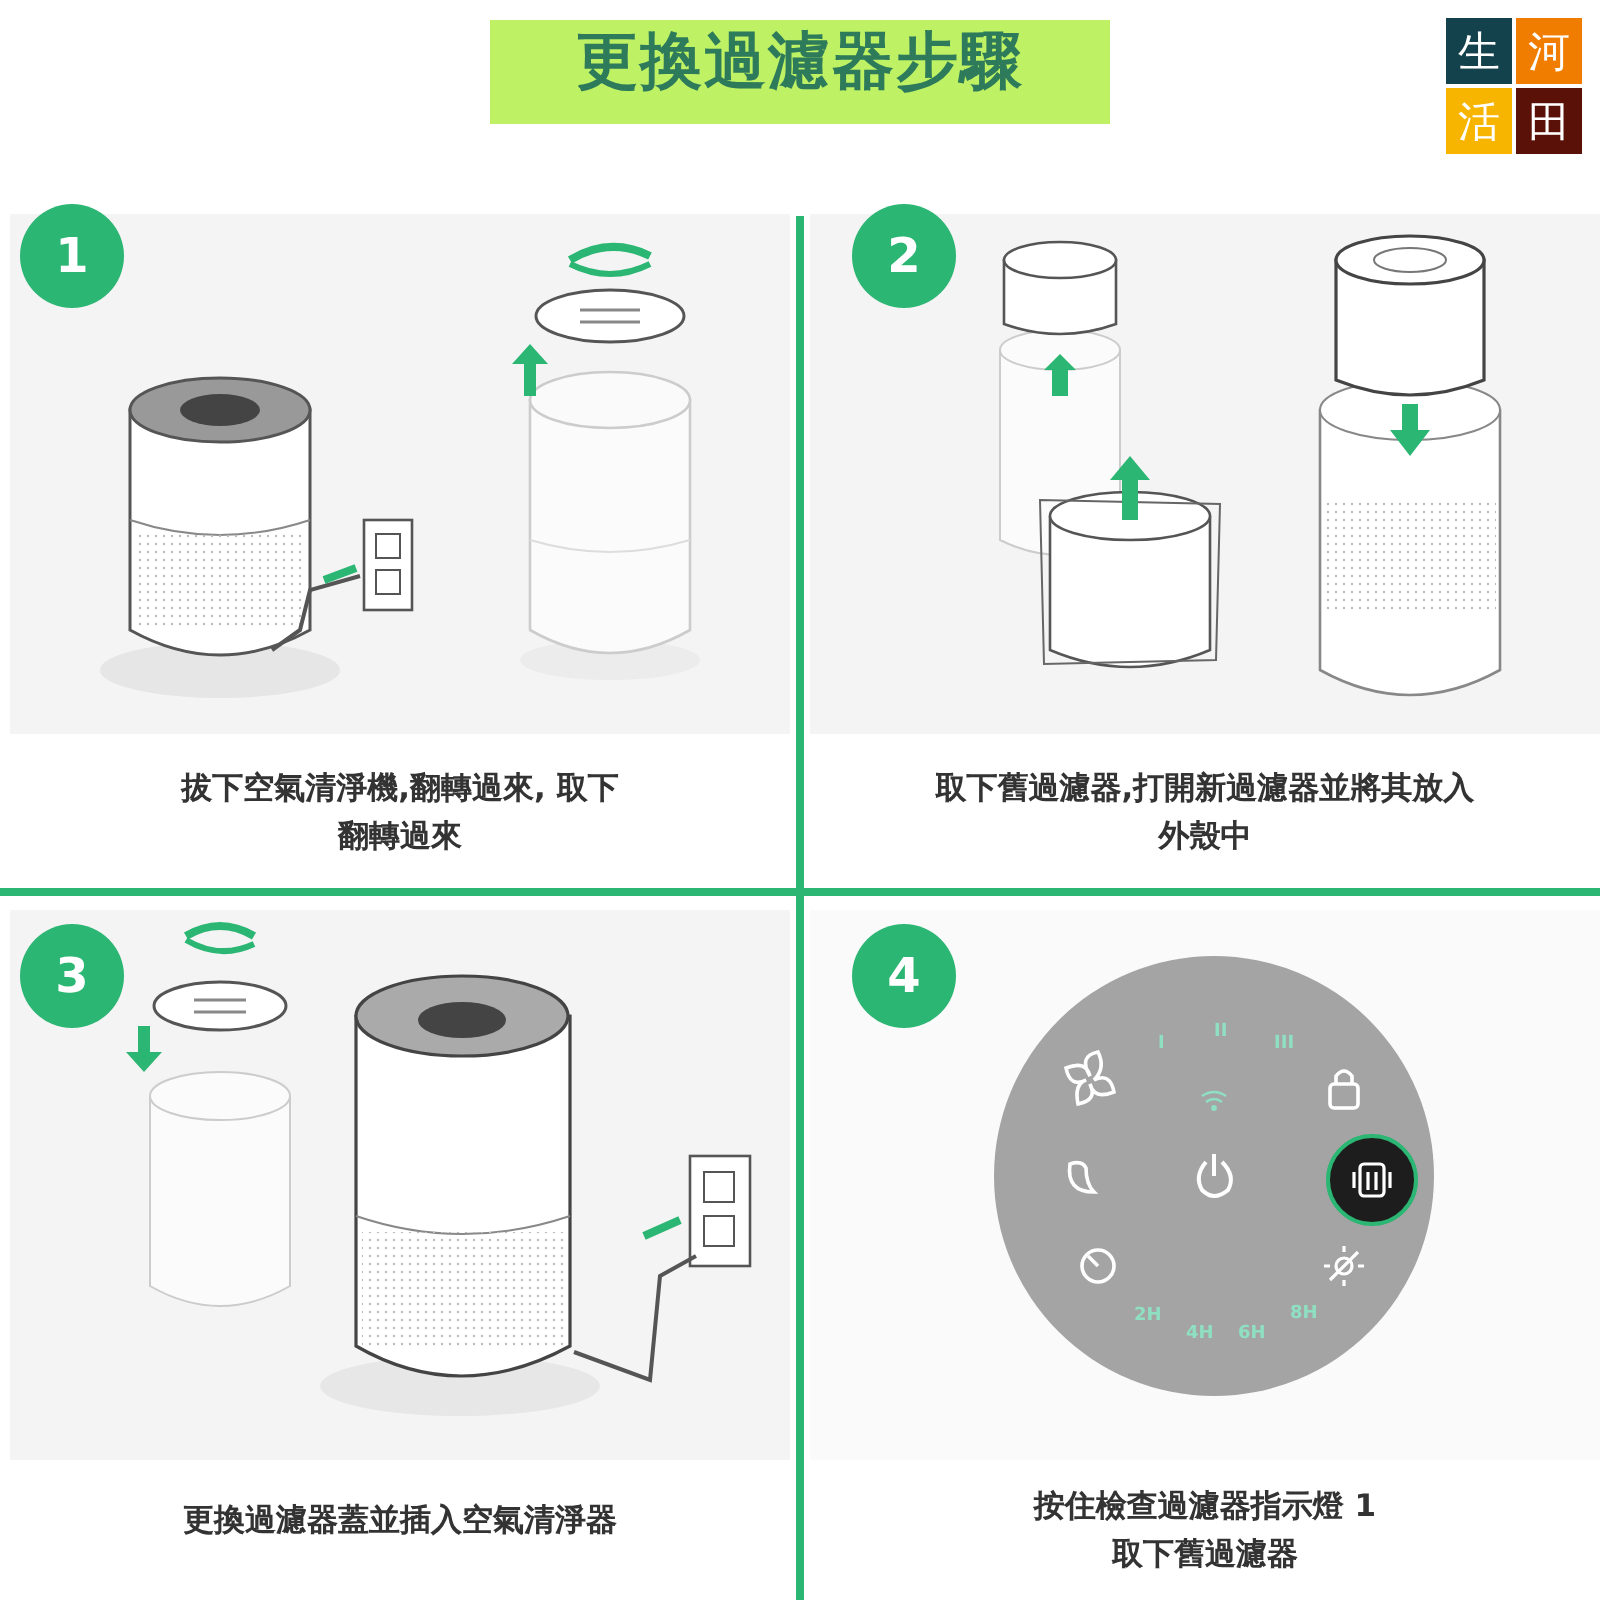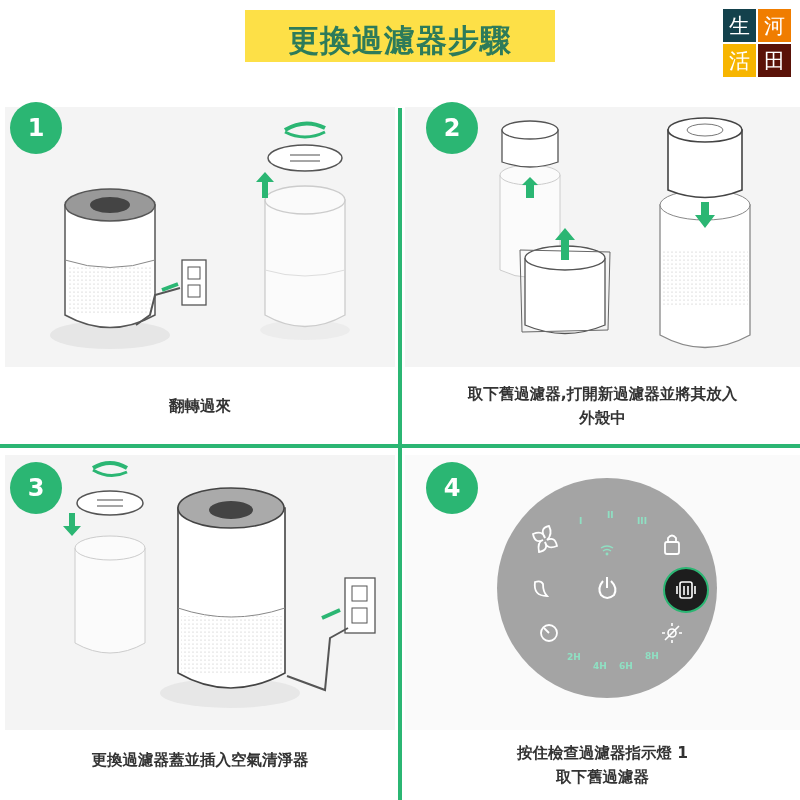--- a/index.html
+++ b/index.html
@@ -1,17 +1,17 @@
 <!DOCTYPE html>
 <html><head>
 <meta charset="utf-8">
 <style>
   *{box-sizing:border-box;margin:0;padding:0}
   body{width:800px;height:800px;background:#ffffff;font-family:"DejaVu Sans","Liberation Sans",sans-serif;position:relative;overflow:hidden}
-  .title-box{position:absolute;left:245px;top:10px;width:310px;height:52px;background:#fde047;display:flex;align-items:flex-end;justify-content:center}
+  .title-box{position:absolute;left:245px;top:10px;width:310px;height:52px;background:#bef264;display:flex;align-items:flex-start;justify-content:center}
   .title{font-size:31px;font-weight:bold;color:#2d7b5a;letter-spacing:1px}
   .logo{position:absolute;left:723px;top:9px;width:68px;height:68px;display:grid;grid-template-columns:1fr 1fr;grid-template-rows:1fr 1fr;gap:2px}
   .logo div{display:flex;align-items:center;justify-content:center;color:#fff;font-size:21px}
   .panel{position:absolute;background:#f4f4f4}
   .caption-area{position:absolute;background:#ffffff;display:flex;flex-direction:column;align-items:center;justify-content:center}
   .caption{font-size:15.5px;color:#333;line-height:24px;text-align:center;font-weight:bold}
   .vline{position:absolute;left:398px;width:4px;background:#2bb673}
   .hline{position:absolute;left:0;top:444px;width:800px;height:4px;background:#2bb673}
   .step-badge{position:absolute;width:52px;height:52px;border-radius:50%;background:#2bb673;color:#fff;font-size:24px;font-weight:bold;display:flex;align-items:center;justify-content:center}
   svg{position:absolute}
@@ -68,20 +68,21 @@
   <path d="M222 88 L222 72 L216 72 L225 62 L234 72 L228 72 L228 88 Z" fill="#2bb673"></path>
   <path d="M245 20 Q265 8 285 18" fill="none" stroke="#2bb673" stroke-width="4"></path>
   <path d="M245 22 Q265 32 285 22" fill="none" stroke="#2bb673" stroke-width="3"></path>
   <defs>
     <pattern id="dots" width="4" height="4" patternUnits="userSpaceOnUse">
         <circle cx="2" cy="2" r="0.6" fill="#bbb"></circle>
       </pattern>
   </defs>
 </svg>
 <div class="caption-area" style="left:5px;top:367px;width:390px;height:77px">
+  <div class="caption">拔下空氣清淨機,翻轉過來, 取下</div>
   <div class="caption">翻轉過來</div>
 </div>
 
 <div class="step-badge" style="left:426px;top:102px">2</div>
 <svg style="left:490px;top:110px" width="300" height="250" viewBox="0 0 300 250">
 
   <path d="M10 65 L10 160 Q40 175 70 160 L70 65 Z" fill="#fbfbfb" stroke="#ccc"></path>
   <ellipse cx="40" cy="65" rx="30" ry="10" fill="#fbfbfb" stroke="#ccc"></ellipse>
 
   <path d="M12 20 L12 52 Q40 62 68 52 L68 20 Z" fill="#fff" stroke="#555" stroke-width="1.3"></path>

